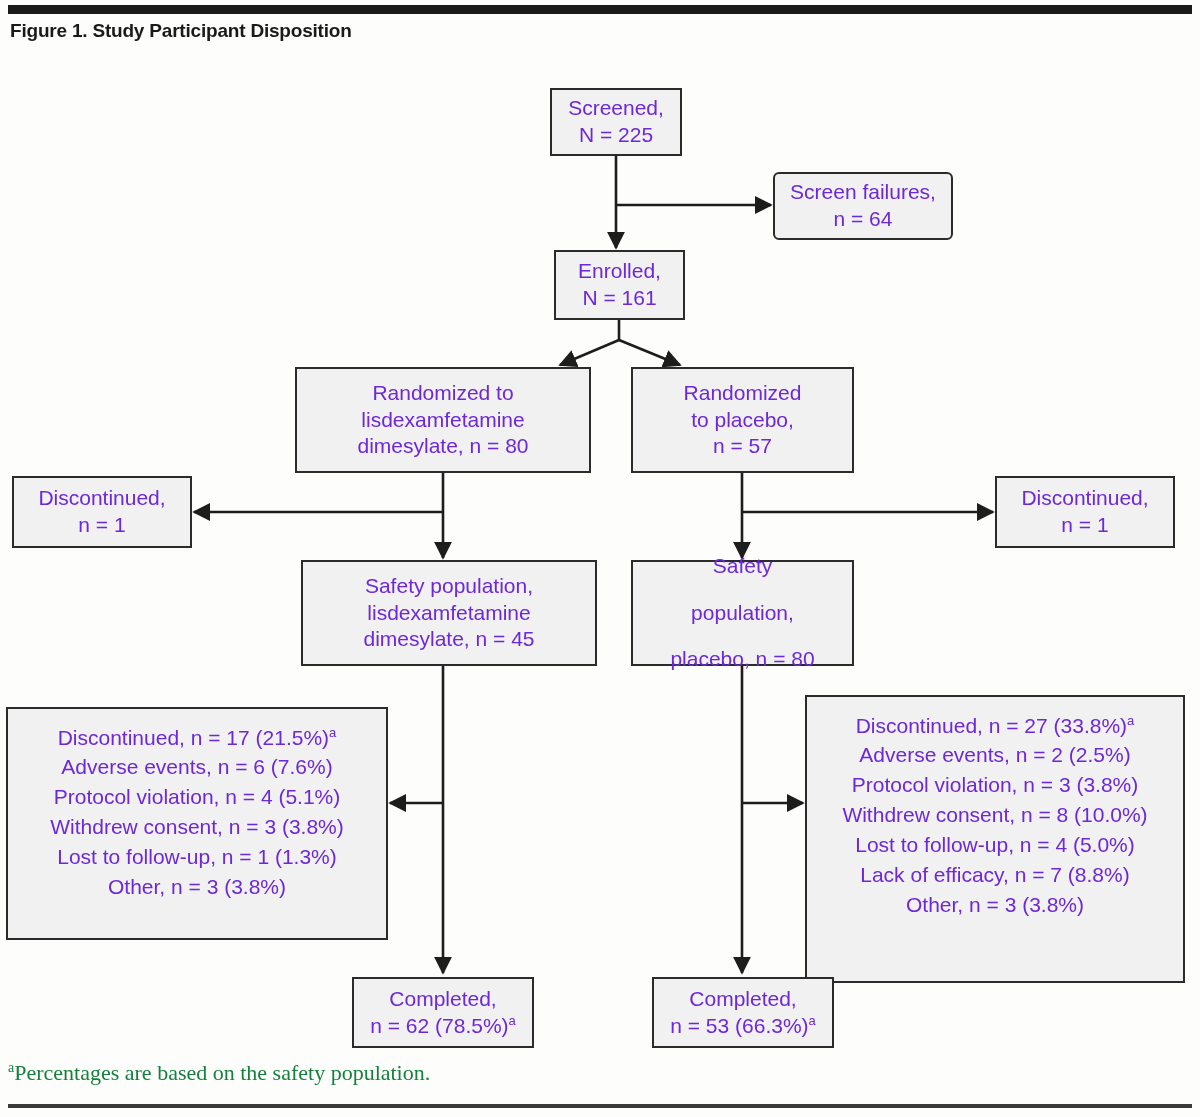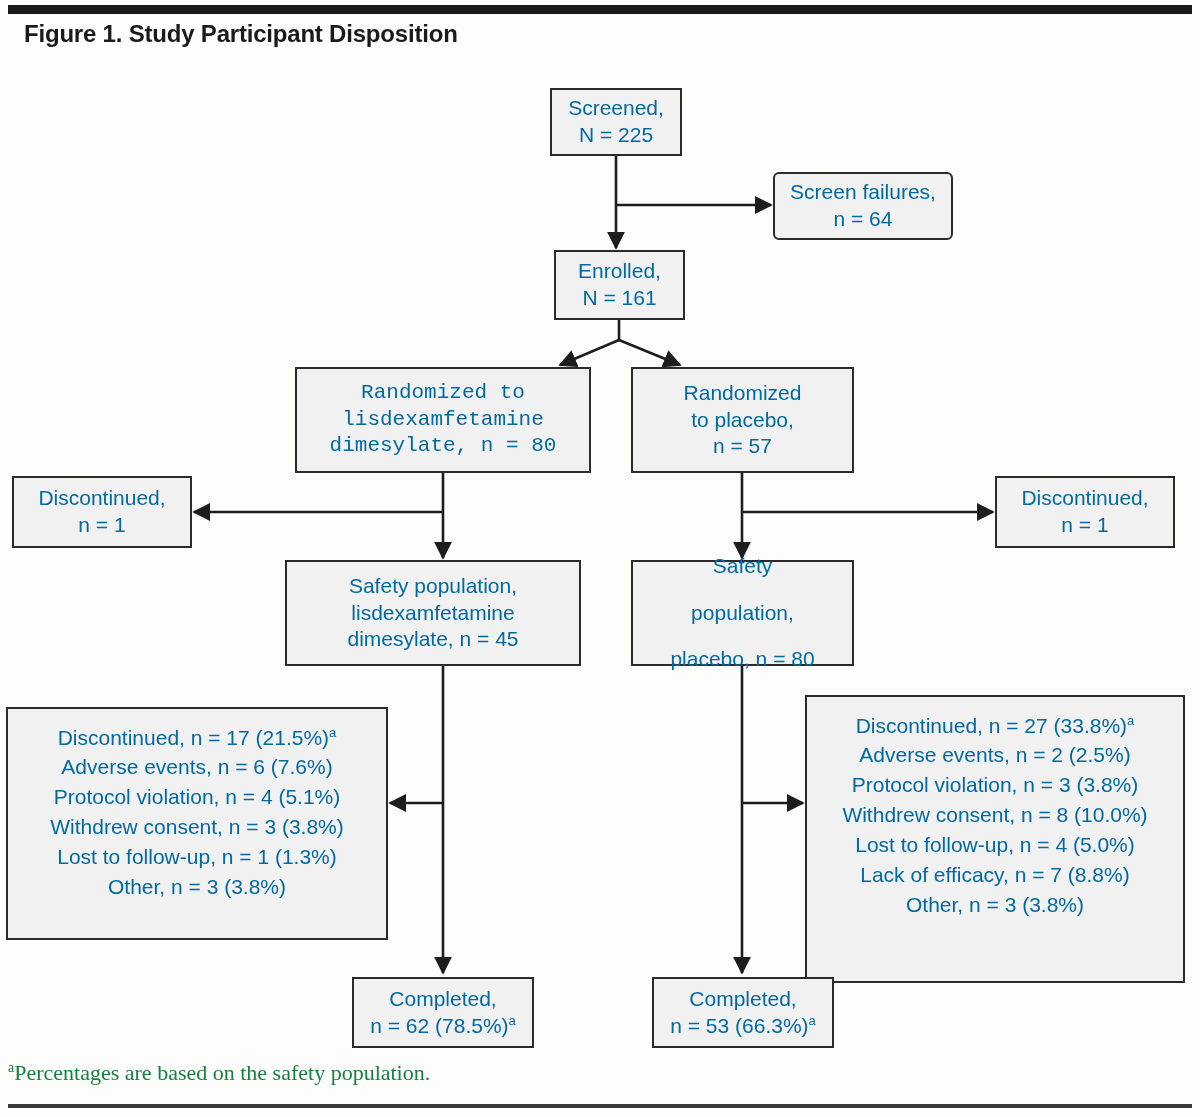--- a/index.html
+++ b/index.html
@@ -26,23 +26,23 @@
   .rule-bottom {
     position: absolute;
     left: 8px;
     top: 1104px;
     width: 1184px;
     height: 4px;
     background: #3a3a3a;
   }
   .fig-title {
     position: absolute;
-    left: 24px;
+    left: 10px;
     top: 20px;
-    font-size: 24px;
+    font-size: 19px;
     font-weight: bold;
     color: #1a1a1a;
     letter-spacing: -0.2px;
     white-space: nowrap;
   }
   .footnote {
     position: absolute;
     left: 8px;
     top: 1060px;
     font-family: "Liberation Serif", serif;
@@ -64,21 +64,21 @@
   .node {
     position: absolute;
     box-sizing: border-box;
     background: #f1f1f1;
     border: 2.5px solid #2b2b2b;
     display: flex;
     flex-direction: column;
     align-items: center;
     justify-content: center;
     text-align: left;
-    color: #0369a1;
+    color: #6d28d9;
     font-size: 21px;
     line-height: 1.28;
     padding: 2px 20px;
   }
   .node .line { white-space: nowrap; }
   .node sup { font-size: 13px; vertical-align: super; }
 
   .detail {
     align-items: center;
     justify-content: flex-start;
@@ -134,21 +134,21 @@
   <div class="node" style="left:773px; top:172px; width:180px; height:68px;border-radius:6px;">
     <div class="line">Screen failures,</div>
     <div class="line">n = 64</div>
   </div>
 
   <div class="node" style="left:554px; top:250px; width:131px; height:70px;">
     <div class="line">Enrolled,</div>
     <div class="line">N = 161</div>
   </div>
 
-  <div class="node" style="left:295px; top:367px; width:296px; height:106px;font-family:Liberation Mono, monospace;">
+  <div class="node" style="left:295px; top:367px; width:296px; height:106px;">
     <div class="line">Randomized  to</div>
     <div class="line">lisdexamfetamine</div>
     <div class="line">dimesylate, n = 80</div>
   </div>
 
   <div class="node" style="left:631px; top:367px; width:223px; height:106px;">
     <div class="line">Randomized</div>
     <div class="line">to placebo,</div>
     <div class="line">n = 57</div>
   </div>
@@ -156,21 +156,21 @@
   <div class="node" style="left:12px; top:476px; width:180px; height:72px;">
     <div class="line">Discontinued,</div>
     <div class="line">n = 1</div>
   </div>
 
   <div class="node" style="left:995px; top:476px; width:180px; height:72px;">
     <div class="line">Discontinued,</div>
     <div class="line">n = 1</div>
   </div>
 
-  <div class="node" style="left:285px; top:560px; width:296px; height:106px;">
+  <div class="node" style="left:301px; top:560px; width:296px; height:106px;">
     <div class="line">Safety population,</div>
     <div class="line">lisdexamfetamine</div>
     <div class="line">dimesylate,  n = 45</div>
   </div>
 
   <div class="node" style="left:631px; top:560px; width:223px; height:106px;gap:20px;">
     <div class="line">Safety</div>
     <div class="line">population,</div>
     <div class="line">placebo, n = 80</div>
   </div>

